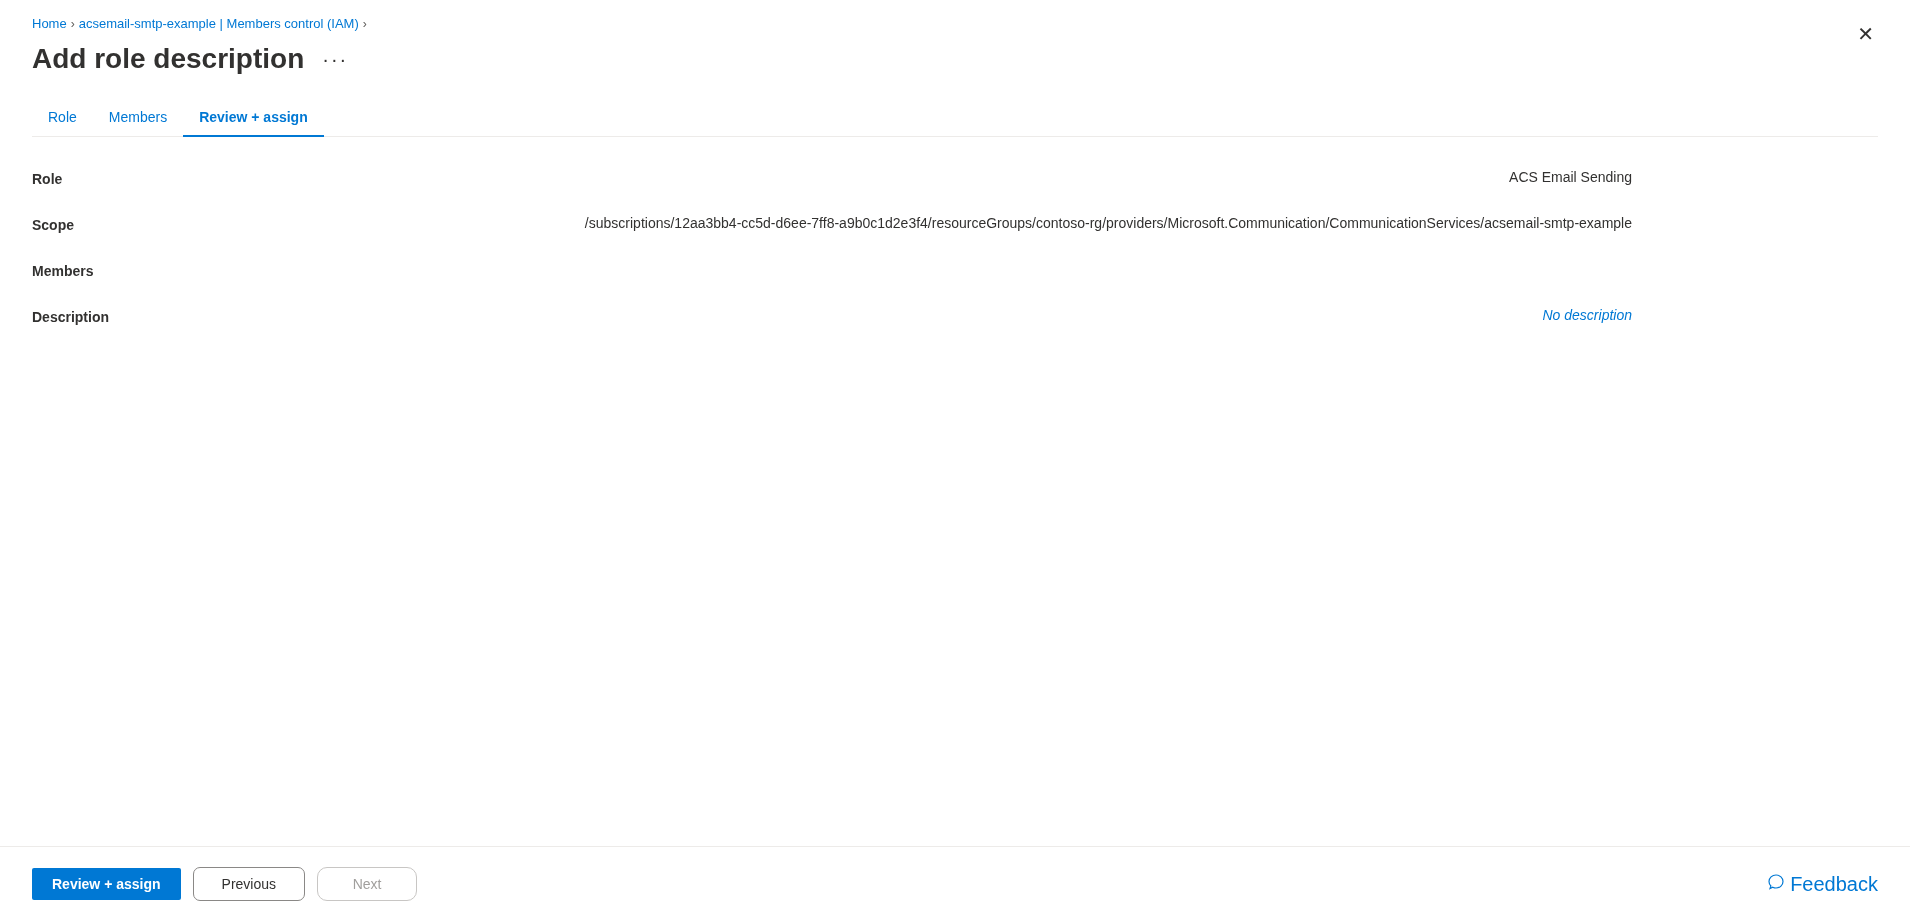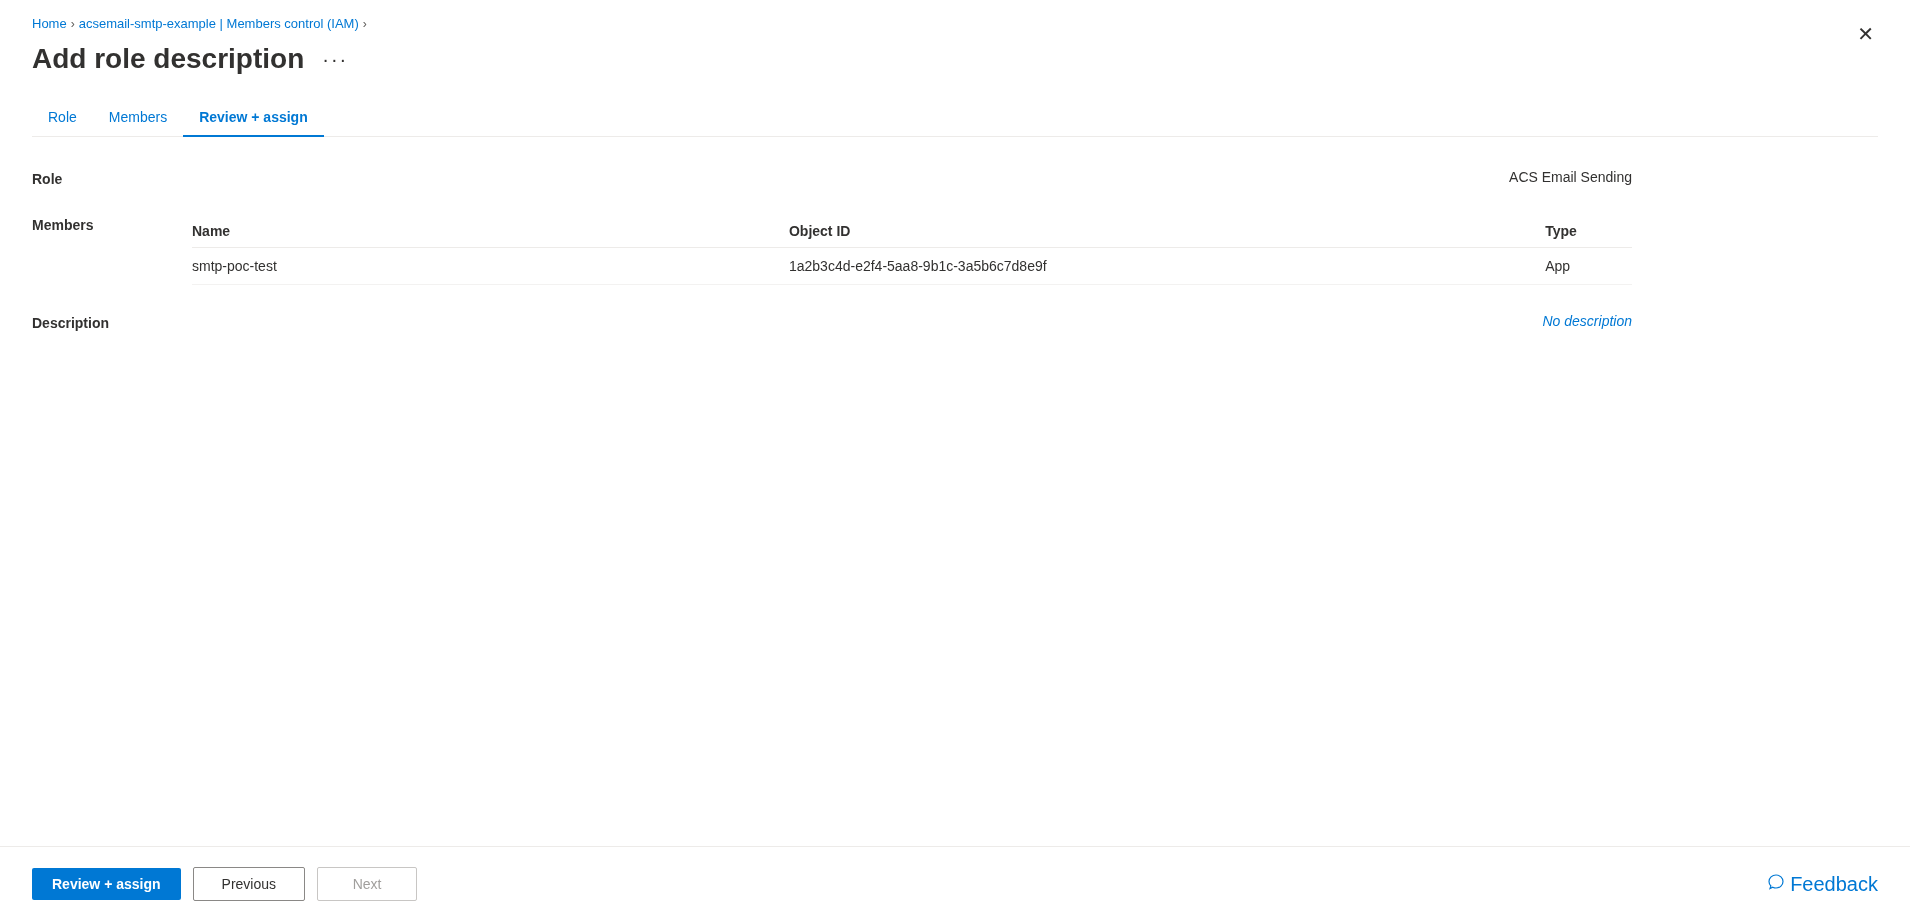--- a/index.html
+++ b/index.html
@@ -193,32 +193,32 @@
       min-width: 130px;
     }
 
     .btn-secondary {
       background: #fff;
       color: #323130;
       border: 1px solid #8a8886;
       padding: 8px 28px;
       font-size: 14px;
       cursor: pointer;
-      border-radius: 2px;
+      border-radius: 7px;
       min-width: 100px;
     }
 
     .btn-disabled {
       background: #fff;
       color: #a19f9d;
       border: 1px solid #c8c6c4;
       padding: 8px 20px;
       font-size: 14px;
       cursor: not-allowed;
-      border-radius: 2px;
+      border-radius: 10px;
       min-width: 100px;
     }
 
     .feedback-btn {
       margin-left: auto;
       display: flex;
       align-items: center;
       gap: 6px;
       color: #0078d4;
       background: none;
@@ -263,39 +263,27 @@
       <button class="tab active">Review + assign</button>
     </div>
 
     <div class="form-section">
 
       <div class="form-row">
         <span class="form-label">Role</span>
         <span class="form-value">ACS Email Sending</span>
       </div>
 
+      <div class="form-row">
+        <span class="form-label">Scope</span>
+        <span class="form-value">/subscriptions/12aa3bb4-cc5d-d6ee-7ff8-a9b0c1d2e3f4/resourceGroups/contoso-rg/providers/Microsoft.Communication/CommunicationServices/acsemail-smtp-example</span>
+      </div>
 
       <div class="members-section">
         <span class="form-label">Members</span>
-        <table class="members-table">
-          <thead>
-            <tr>
-              <th>Name</th>
-              <th>Object ID</th>
-              <th>Type</th>
-            </tr>
-          </thead>
-          <tbody>
-            <tr>
-              <td>smtp-poc-test</td>
-              <td>1a2b3c4d-e2f4-5aa8-9b1c-3a5b6c7d8e9f</td>
-              <td>App</td>
-            </tr>
-          </tbody>
-        </table>
       </div>
 
       <div class="form-row">
         <span class="form-label">Description</span>
         <span class="form-value link-style">No description</span>
       </div>
 
     </div>
   </div>
 

